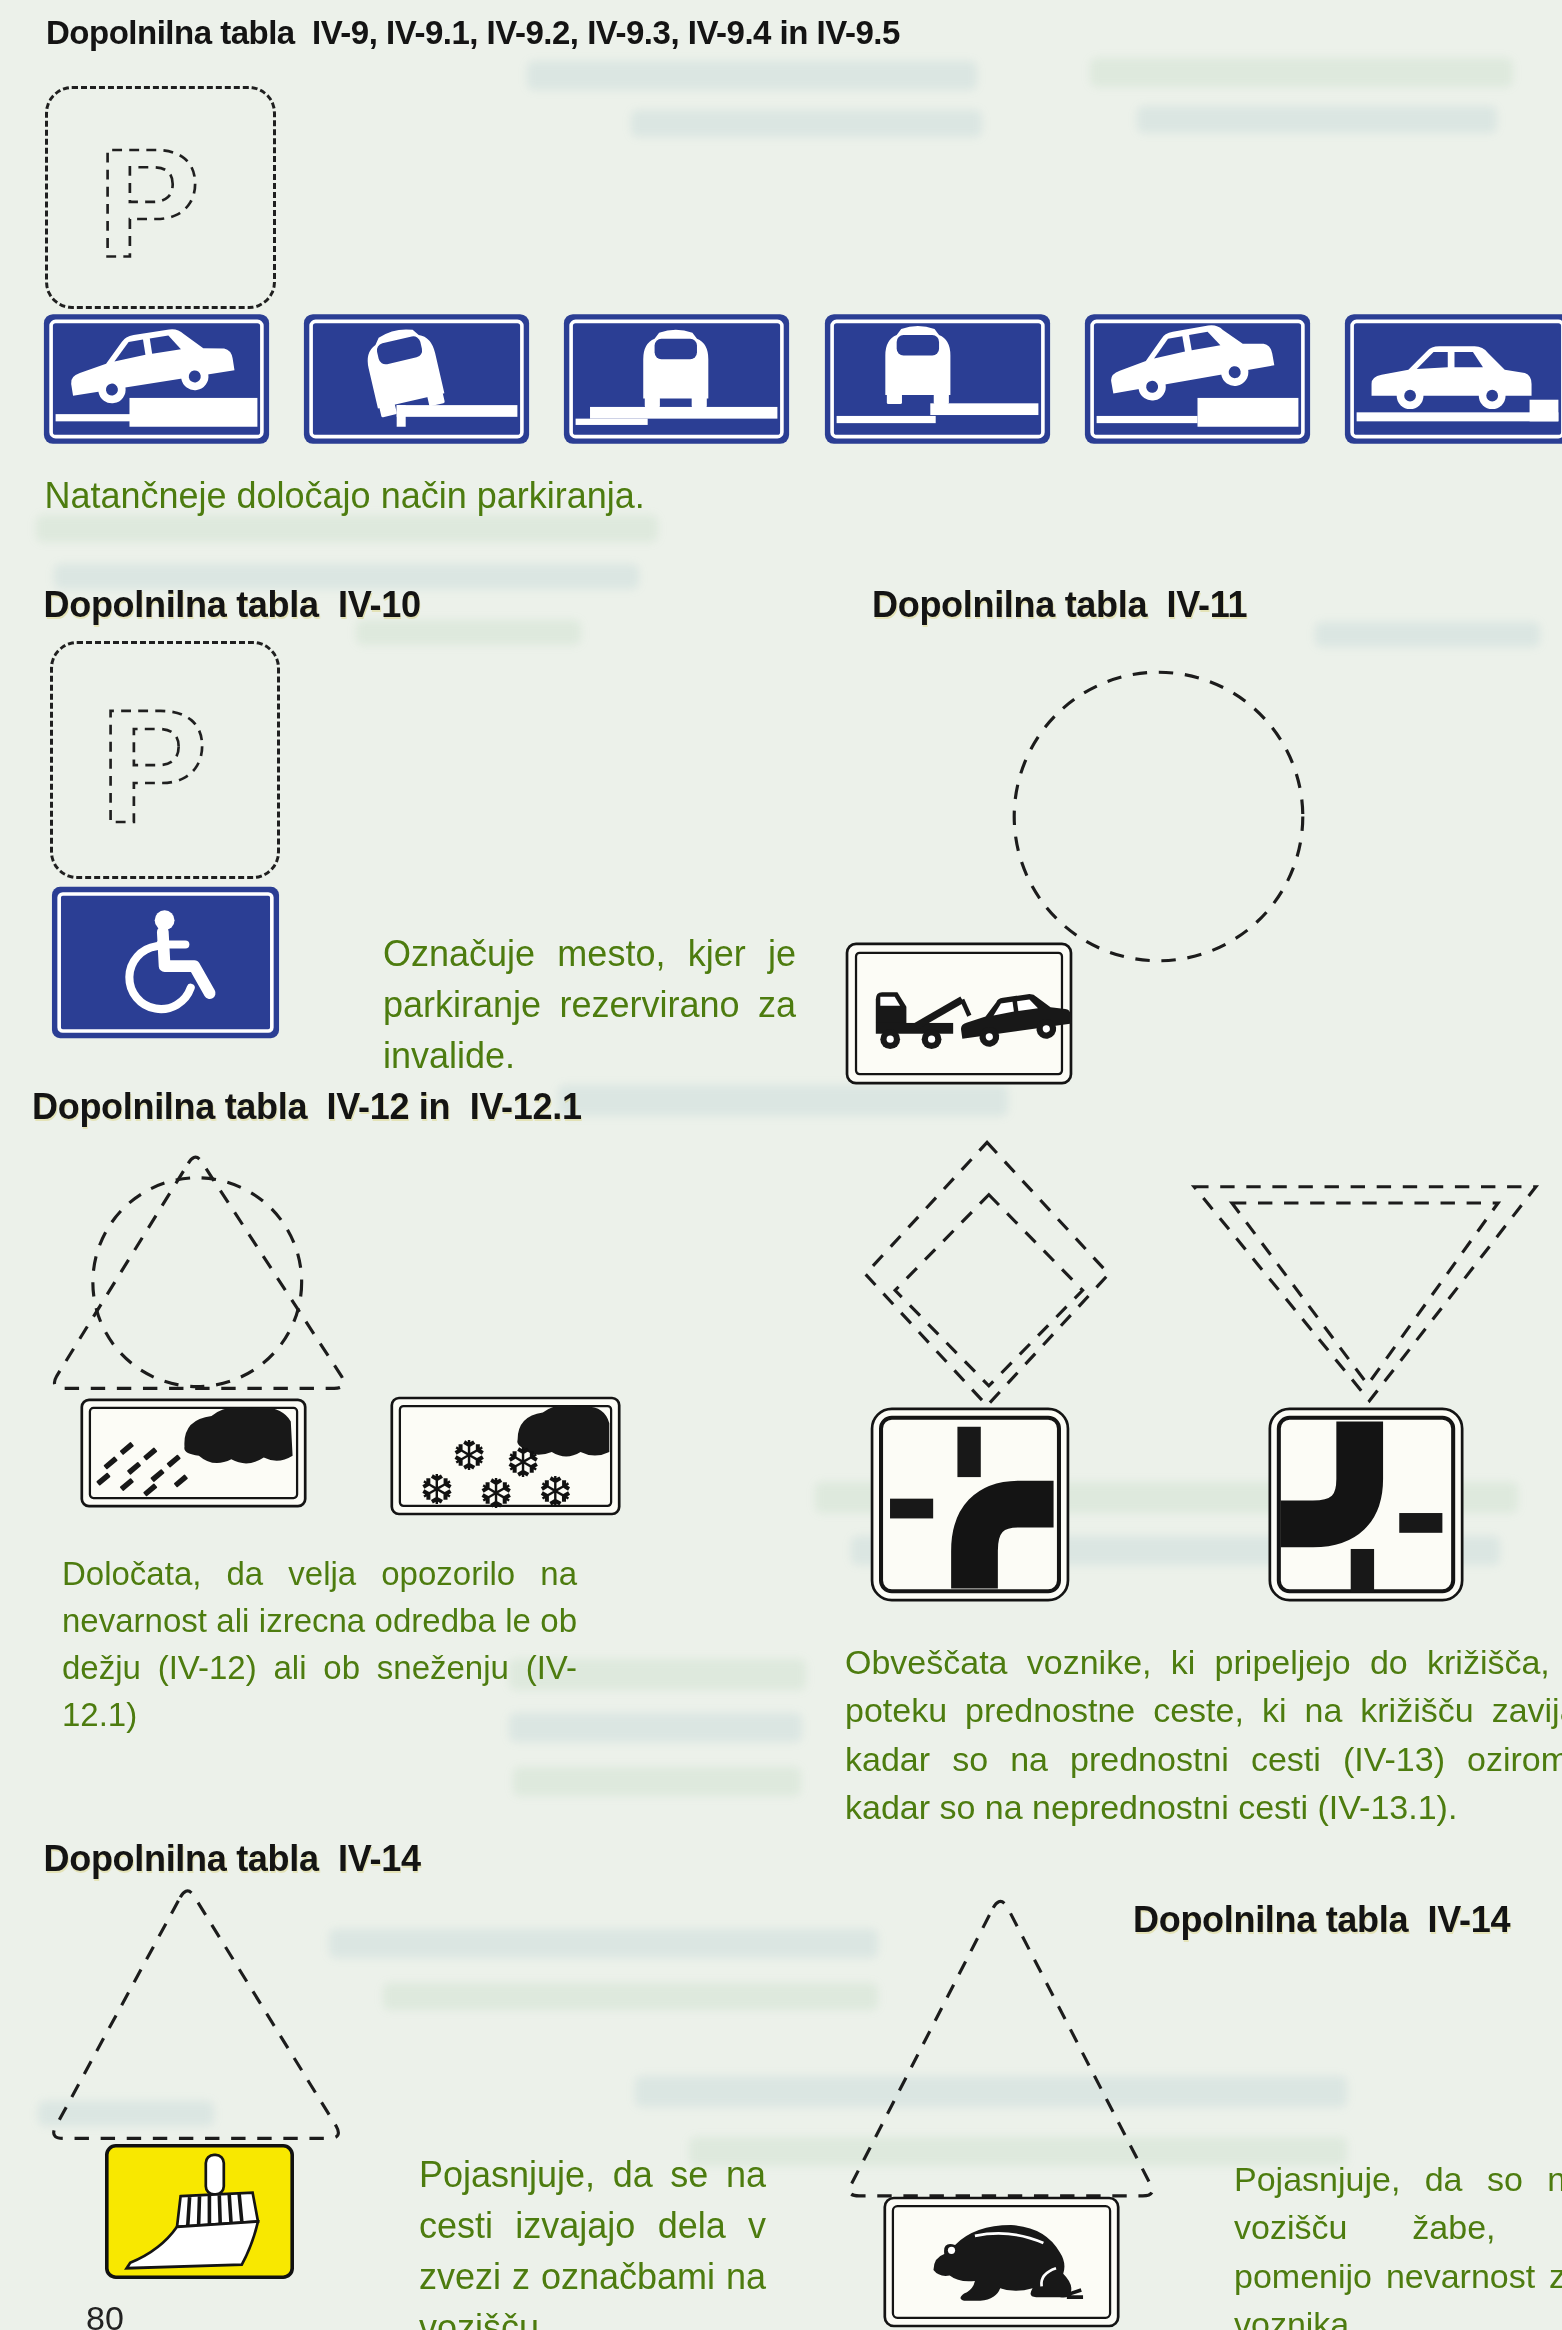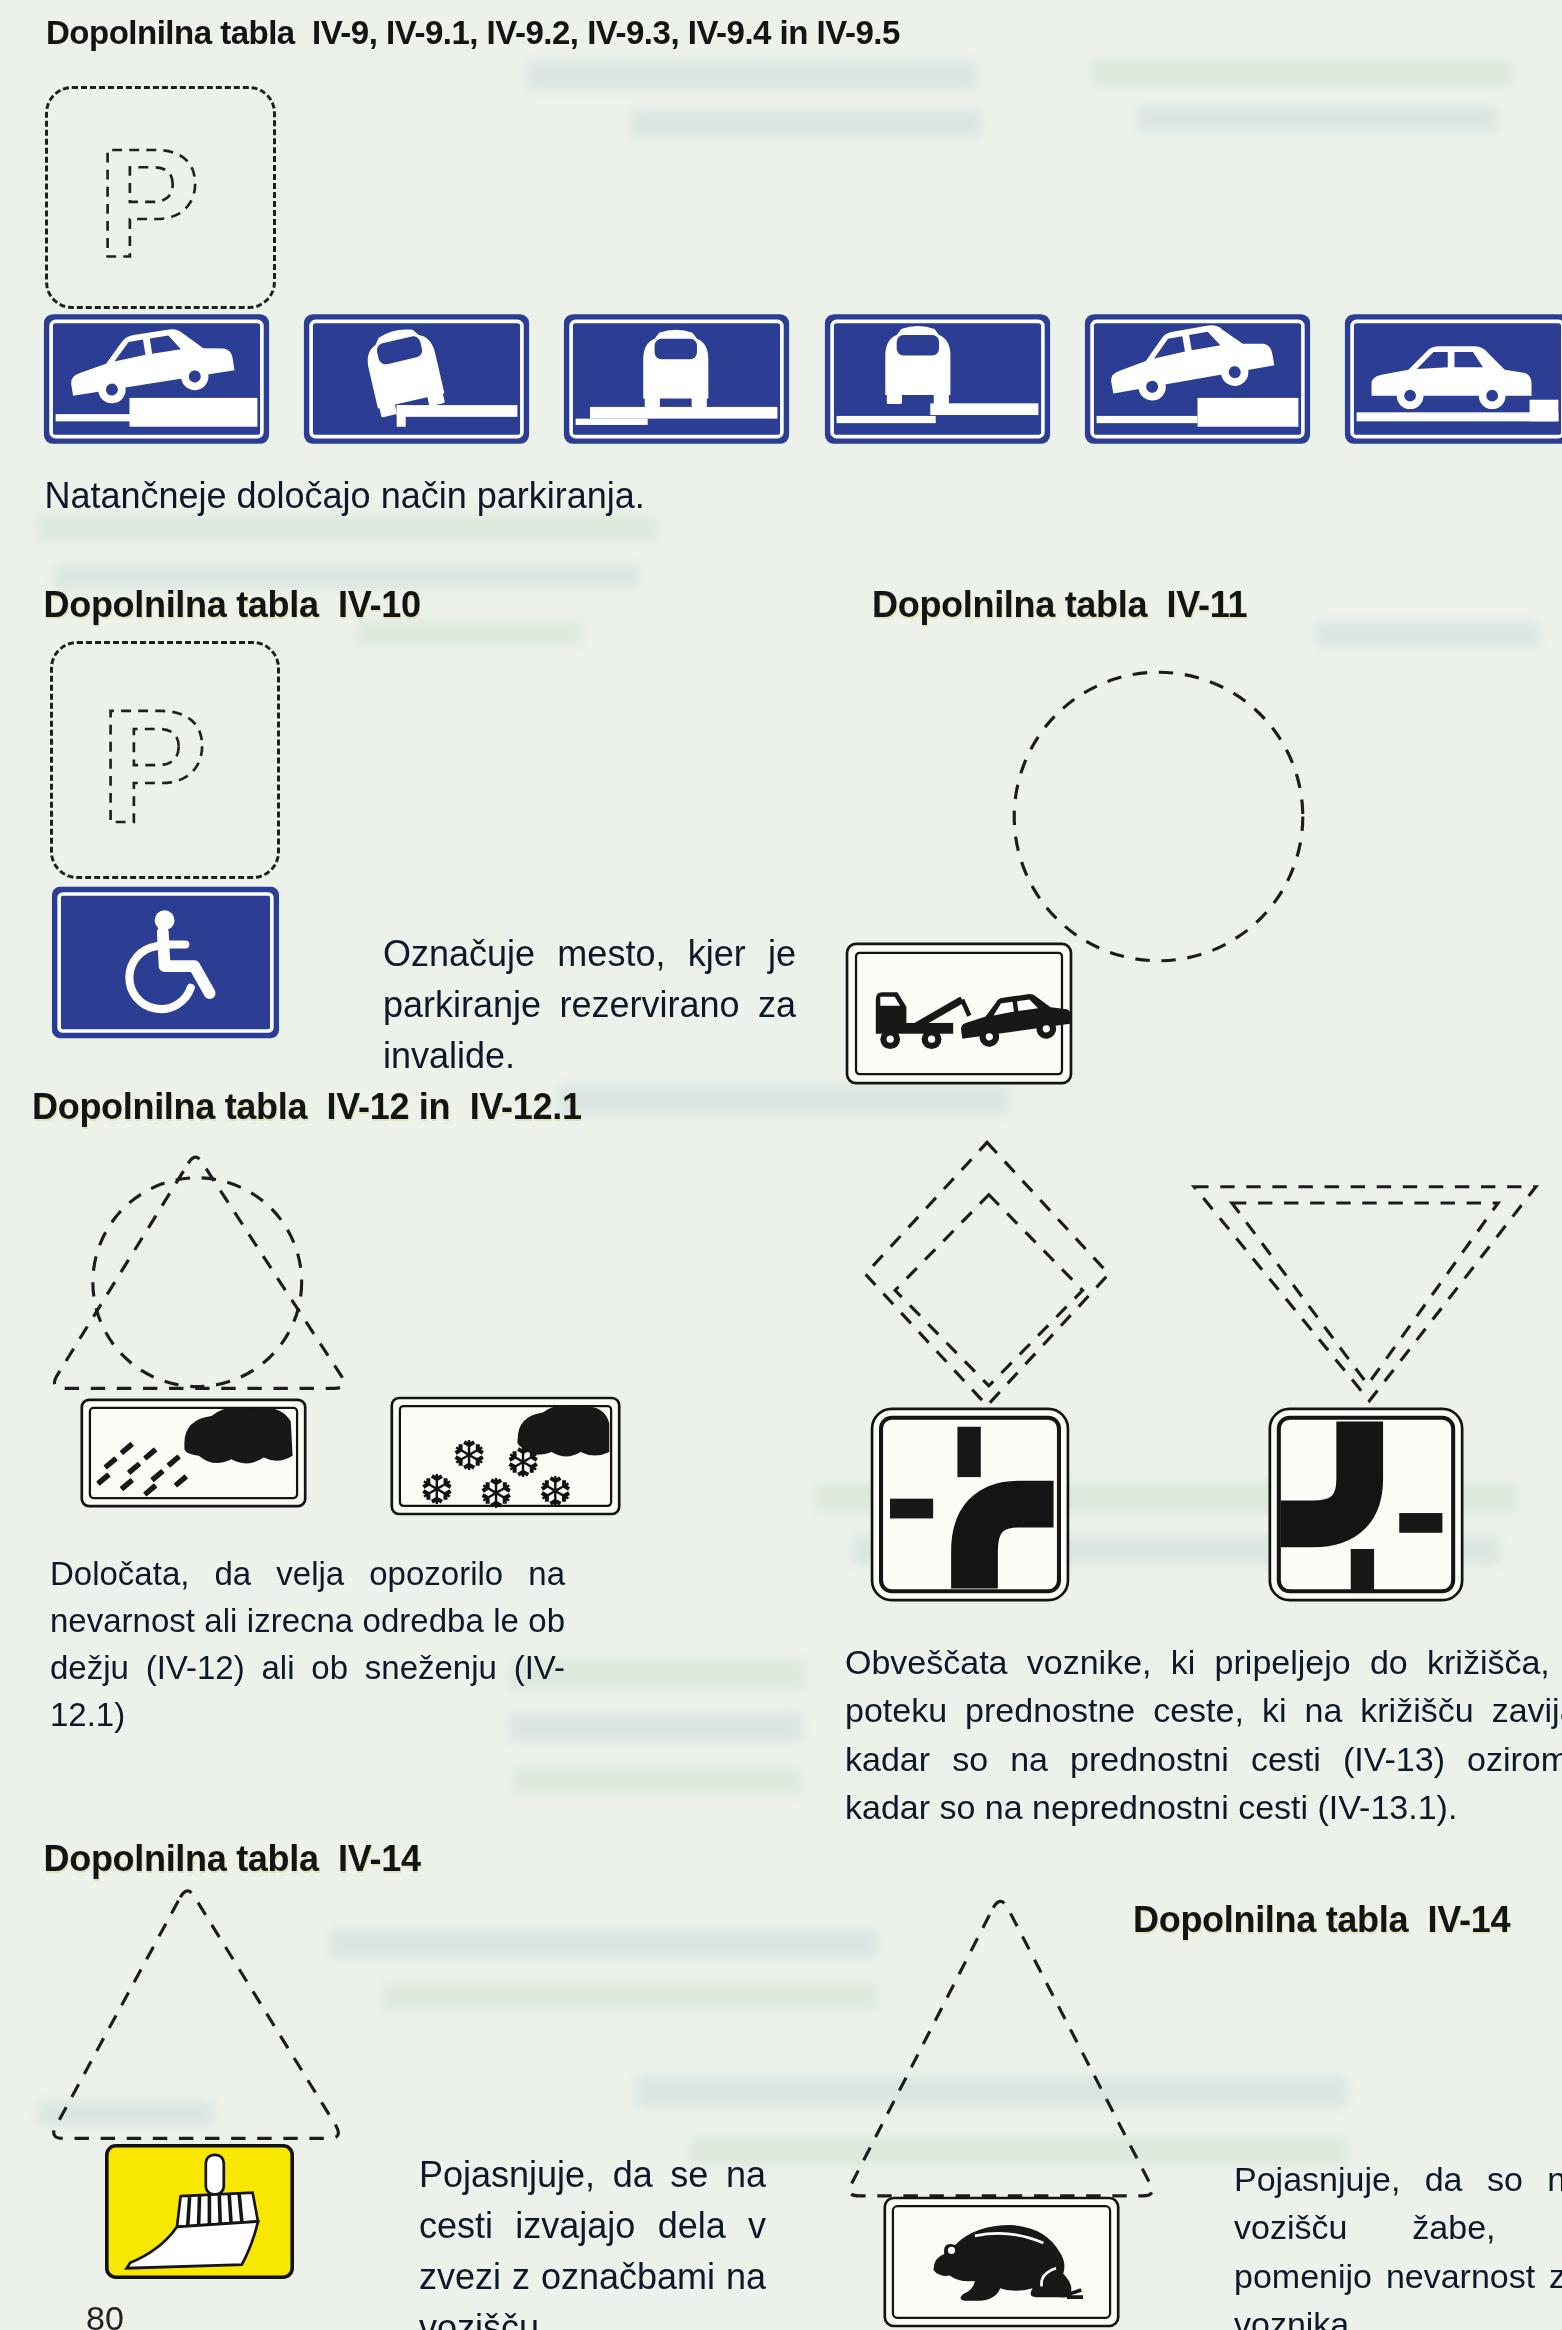--- a/index.html
+++ b/index.html
@@ -5,21 +5,21 @@
   :root{
     --paper:#ecf1ea; --sign-blue:#2b3e94; --sign-yellow:#f8e800; --ink:#181818;
   }
   *{margin:0;padding:0;box-sizing:border-box;}
   body{background:#888;font-family:"Liberation Sans",sans-serif;}
   .page{position:relative;width:1563px;height:2330px;background:var(--paper);overflow:hidden;}
   .abs{position:absolute;margin-left:30px;}
   .title{font-size:33px;font-weight:bold;color:#141414;letter-spacing:-0.5px;white-space:pre-wrap;}
   .heading{font-size:36px;font-weight:bold;color:#141414;letter-spacing:-0.3px;white-space:pre-wrap;
            text-shadow:0.9px 1.8px 0 rgba(215,200,90,0.35);}
-  .body-text{font-size:36px;color:#0f172a;line-height:1.42;text-align:justify;text-align-last:left;}
+  .body-text{font-size:36px;color:#4d7c0f;line-height:1.42;text-align:justify;text-align-last:left;}
   .fs38{font-size:34px;} .fs37{font-size:33px;}
   .pagenum{font-size:34px;color:#222;}
   .plate-dashed{border:3.6px dashed #1f1f1f;border-radius:27px;}
   .dashed-letter{font-family:"Liberation Sans",sans-serif;font-weight:bold;fill:none;
                  stroke:#1f1f1f;stroke-width:3;stroke-dasharray:11 8;text-anchor:middle;}
   .fill-blue{fill:var(--sign-blue);} .fill-white{fill:#fff;} .fill-ink{fill:var(--ink);}
   .fill-yellow{fill:var(--sign-yellow);}
   .dash-outline{fill:none;stroke:#1c1c1c;stroke-width:3.5;stroke-dasharray:16 13;}
   .white-inner{fill:none;stroke:#fff;stroke-width:4;}
   .sign-white{fill:#fcfcf6;stroke:#141414;stroke-width:3;}
@@ -248,21 +248,21 @@
       <g>
         <text class="flake" x="88" y="82">❆</text>
         <text class="flake" x="148" y="90">❆</text>
         <text class="flake" x="52" y="120">❆</text>
         <text class="flake" x="118" y="124">❆</text>
         <text class="flake" x="184" y="122">❆</text>
       </g>
     </svg>
   </div>
 
-  <div class="abs body-text fs37" style="left:20px;top:1551px;width:515px">Določata, da velja opozorilo na nevarnost ali izrecna odredba le ob dežju (IV-12) ali ob sneženju (IV-12.1)</div>
+  <div class="abs body-text fs37" style="left:32px;top:1551px;width:515px">Določata, da velja opozorilo na nevarnost ali izrecna odredba le ob dežju (IV-12) ali ob sneženju (IV-12.1)</div>
 
 
   <div class="abs" style="left:829px;top:1137px">
     <svg viewBox="0 0 285 305" width="257" height="275">
       <path class="dash-outline" d="M142 6 L277 152 L142 298 L7 152 Z"></path>
       <path class="dash-outline" d="M144 64 L248 170 L144 276 L40 170 Z"></path>
     </svg>
   </div>
 
   <div class="abs" style="left:1155px;top:1176px">

